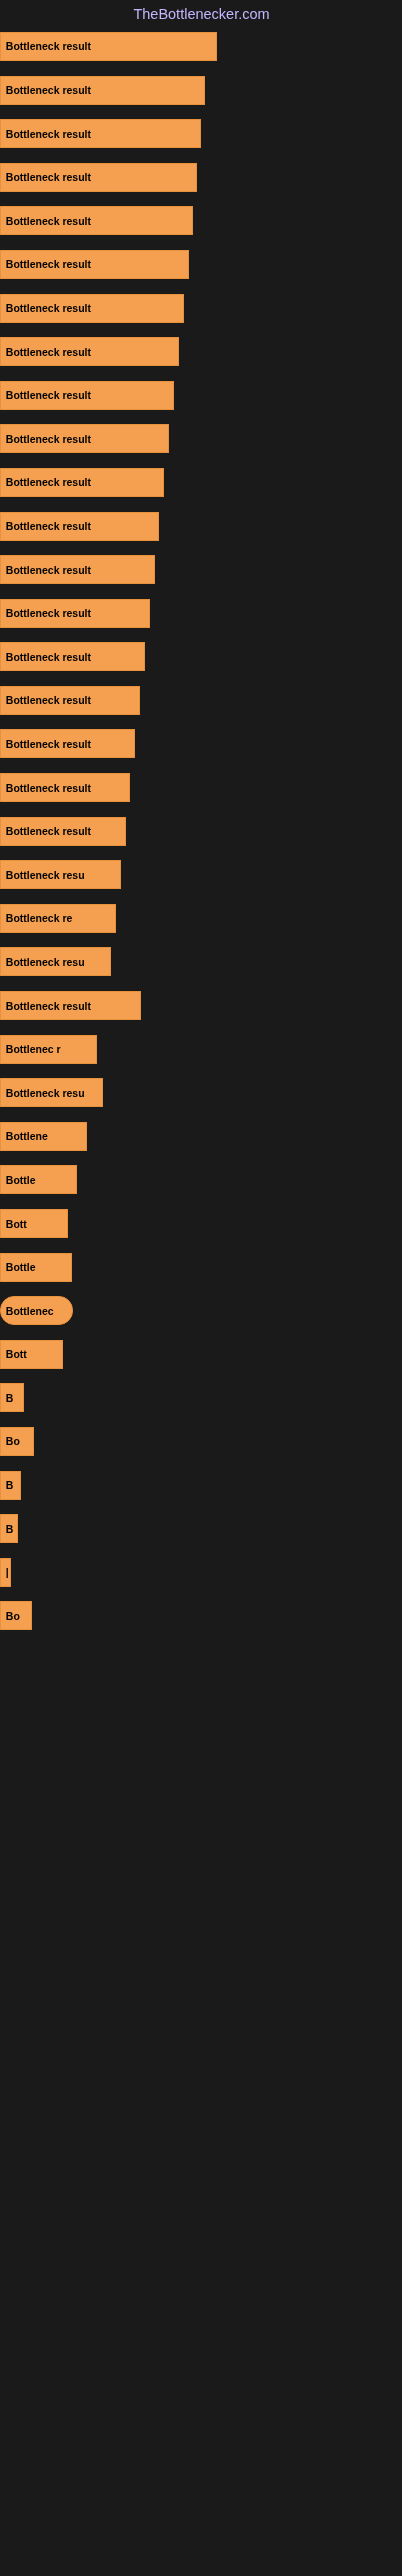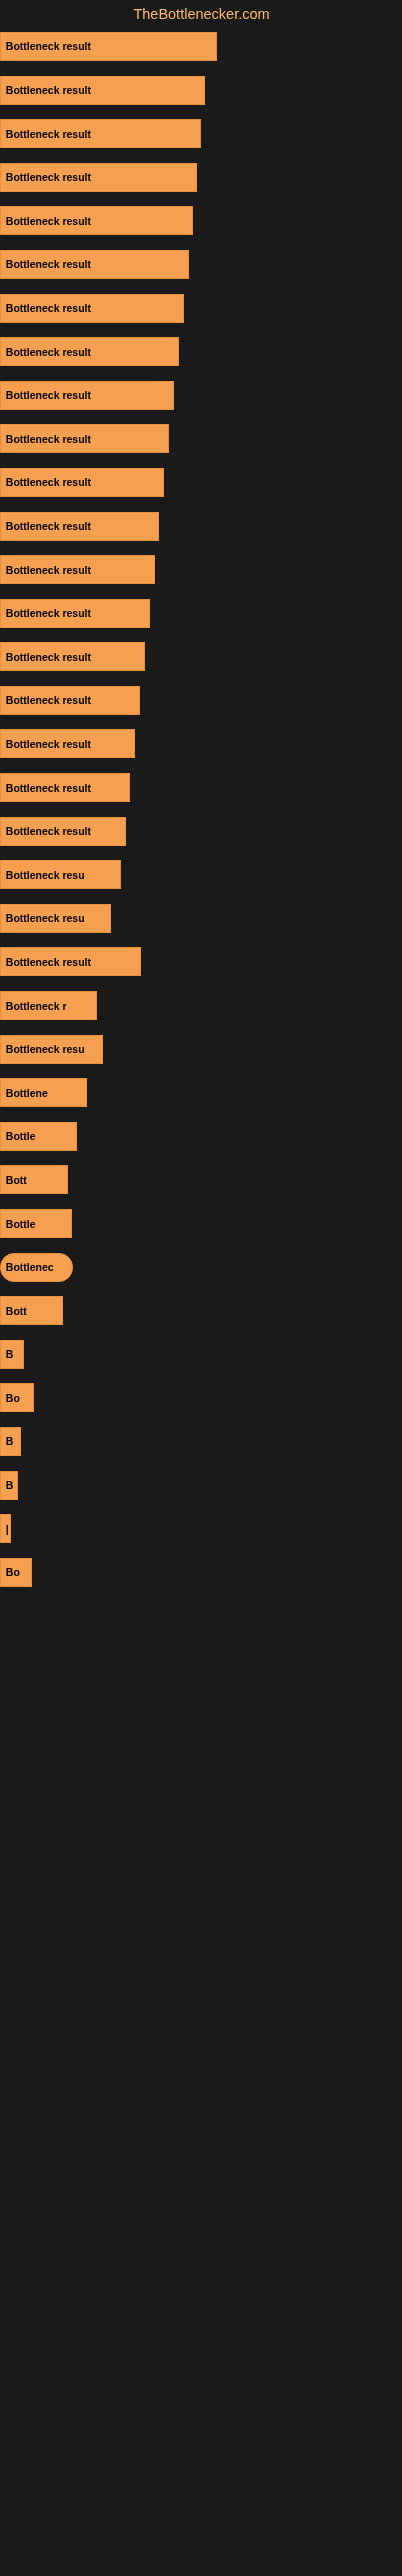--- a/index.html
+++ b/index.html
@@ -9,21 +9,21 @@
     }
     body {
       width: 403px;
       min-height: 2576px;
       background-color: #1a1a1a;
       font-family: Arial, sans-serif;
       position: relative;
     }
     .site-title {
       text-align: center;
-      color: #fdba74;
+      color: #c4b5fd;
       font-size: 14.5px;
       padding: 6.4px 0 3.2px 0;
       font-weight: normal;
     }
     .bar-container {
       position: relative;
       height: 42px;
       display: flex;
       align-items: center;
       margin-bottom: 1.6px;
@@ -147,32 +147,37 @@
       <div class="bar" style="width: 126px;">
         <span class="bar-label">Bottleneck result</span>
       </div>
     </div>
     <div class="bar-container">
       <div class="bar" style="width: 121px;">
         <span class="bar-label">Bottleneck resu</span>
       </div>
     </div>
     <div class="bar-container">
+      <div class="bar" style="width: 116px;">
+        <span class="bar-label">Bottleneck re</span>
+      </div>
+    </div>
+    <div class="bar-container">
       <div class="bar" style="width: 111px;">
         <span class="bar-label">Bottleneck resu</span>
       </div>
     </div>
     <div class="bar-container">
       <div class="bar" style="width: 141px;">
         <span class="bar-label">Bottleneck result</span>
       </div>
     </div>
     <div class="bar-container">
       <div class="bar" style="width: 97px;">
-        <span class="bar-label">Bottleneck r</span>
+        <span class="bar-label">Bottlenec r</span>
       </div>
     </div>
     <div class="bar-container">
       <div class="bar" style="width: 103px;">
         <span class="bar-label">Bottleneck resu</span>
       </div>
     </div>
     <div class="bar-container">
       <div class="bar" style="width: 87px; align-items: center;">
         <span class="bar-label">Bottlene</span>

